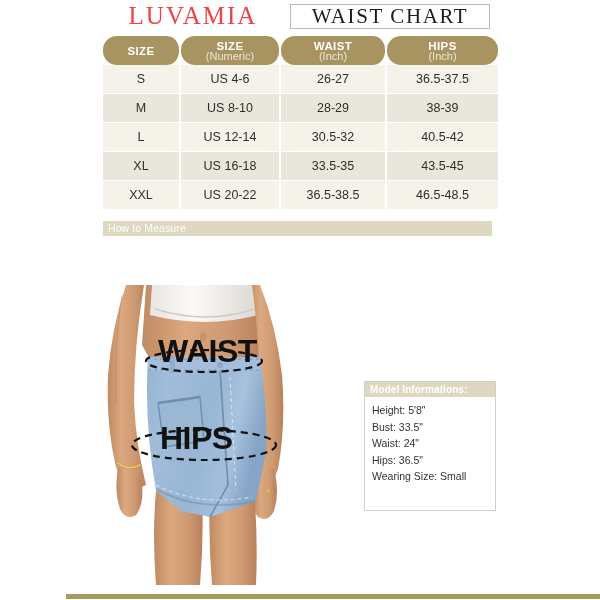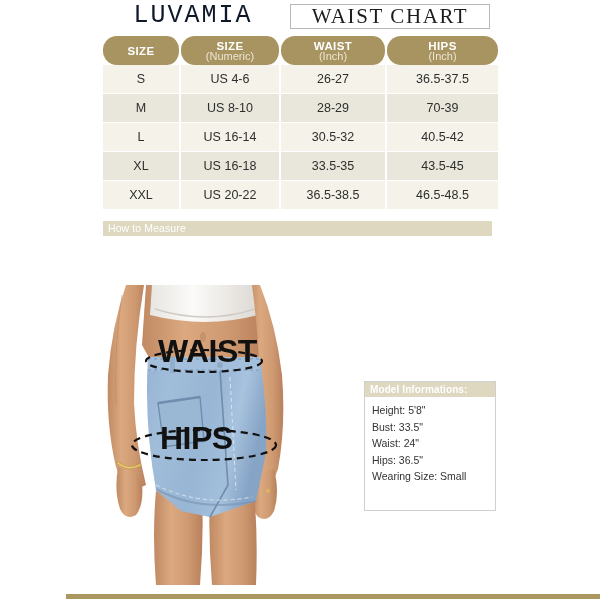--- a/index.html
+++ b/index.html
@@ -6,22 +6,22 @@
   body{
     width:600px;height:600px;overflow:hidden;background:#ffffff;
     font-family:"Liberation Sans", sans-serif;position:relative;
   }
   .page{position:relative;width:600px;height:600px;}
 
   
   .header{position:absolute;left:0;top:0;width:600px;height:34px;}
   .brand{
     position:absolute;left:113px;top:2px;width:160px;height:28px;
-    font-family:Liberation Mono, monospace;
-    font-size:25px;letter-spacing:2.0px;color:#0f172a;
+    font-family:Liberation Serif, serif;
+    font-size:25px;letter-spacing:2.0px;color:#ef4444;
     text-align:center;line-height:28px;white-space:nowrap;
   }
   .chart-title-box{
     position:absolute;left:290px;top:4px;width:200px;height:25px;
     border:1px solid #b9b9b9;background:#fff;box-sizing:border-box;
   }
   .chart-title{
     font-family:"Liberation Serif", serif;
     font-size:21px;letter-spacing:1.6px;color:#1c1c1c;
     text-align:center;line-height:23px;white-space:nowrap;
@@ -141,25 +141,25 @@
         <tr class="rw odd">
           <td class="sz">S</td>
           <td>US 4-6</td>
           <td>26-27</td>
           <td>36.5-37.5</td>
         </tr>
         <tr class="rw even">
           <td class="sz">M</td>
           <td>US 8-10</td>
           <td>28-29</td>
-          <td>70-39</td>
+          <td>38-39</td>
         </tr>
         <tr class="rw odd">
           <td class="sz">L</td>
-          <td>US 16-14</td>
+          <td>US 12-14</td>
           <td>30.5-32</td>
           <td>40.5-42</td>
         </tr>
         <tr class="rw even">
           <td class="sz">XL</td>
           <td>US 16-18</td>
           <td>33.5-35</td>
           <td>43.5-45</td>
         </tr>
         <tr class="rw odd">

